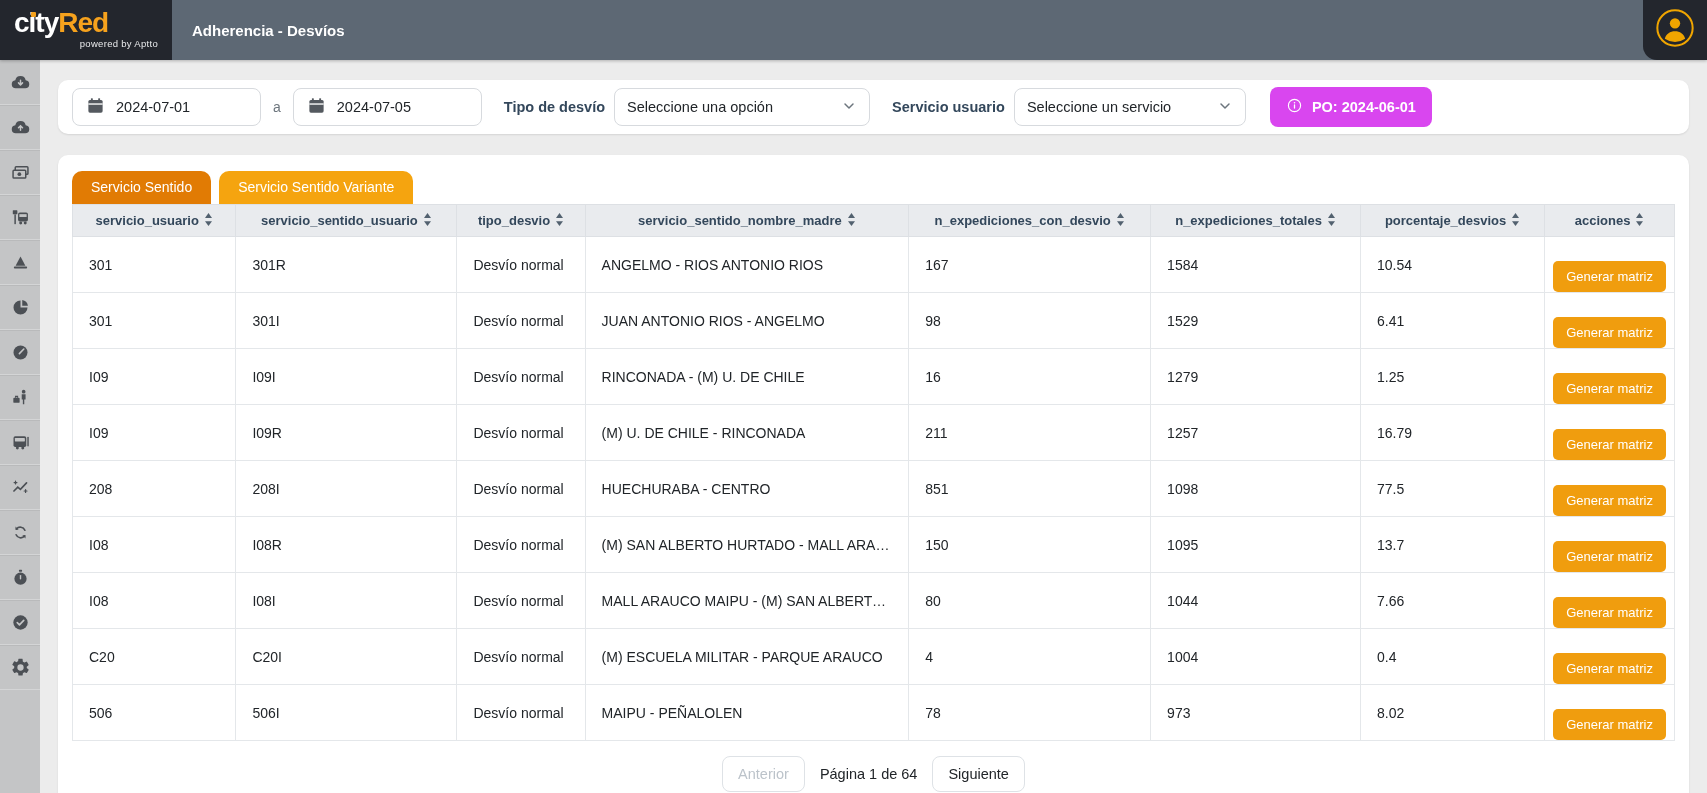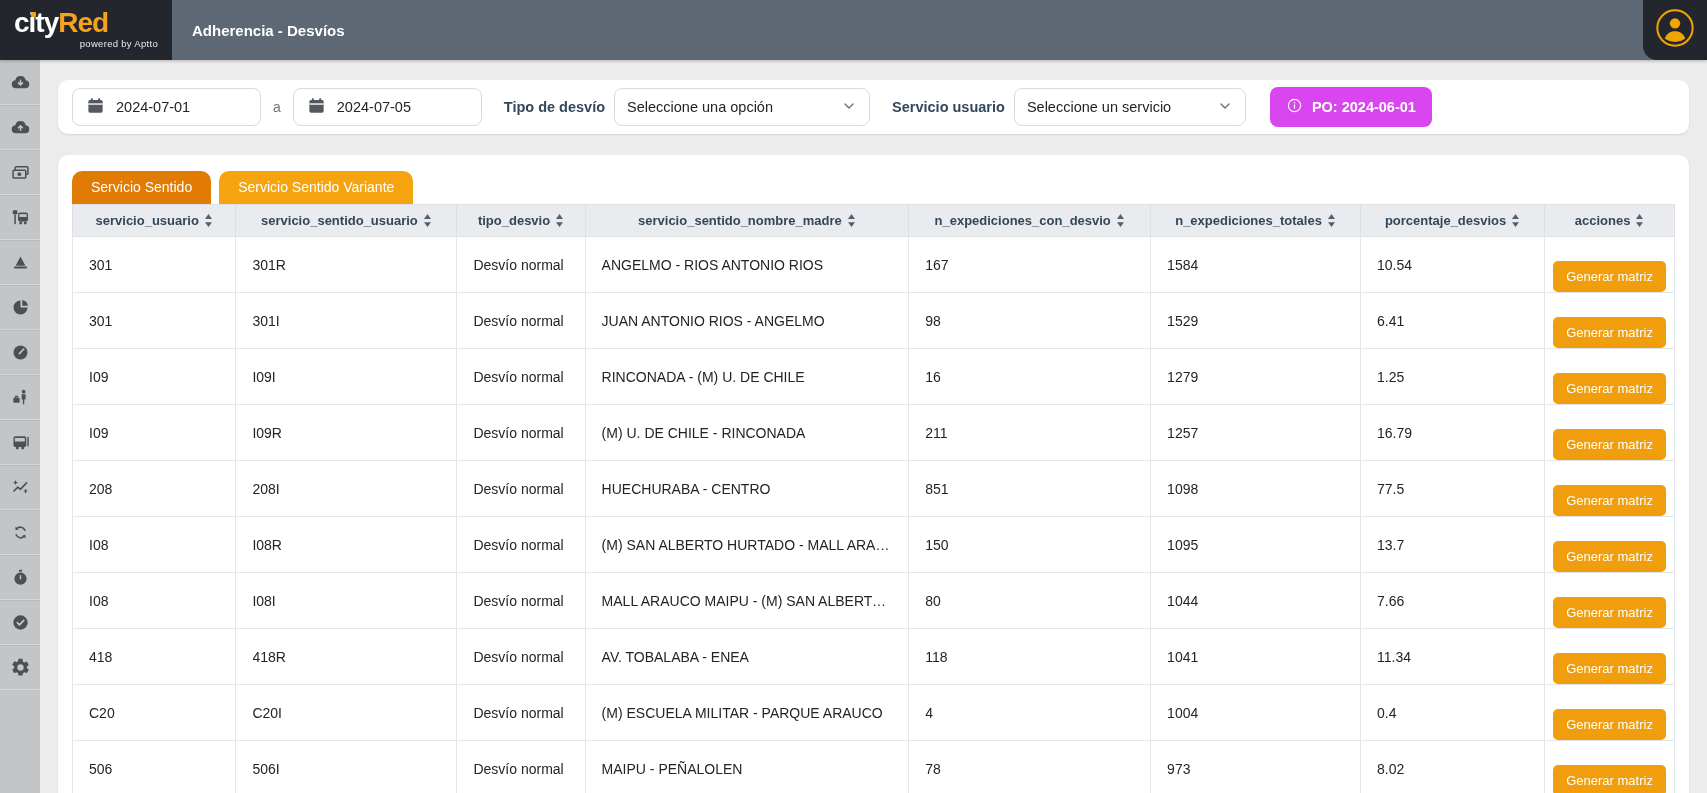--- a/index.html
+++ b/index.html
@@ -57,21 +57,21 @@
   .table-card { background:#fff; border-radius:10px; margin-top:21px;
     padding:16px 14px 10px; box-shadow:0 1px 2px rgba(0,0,0,.1); }
   .tabs { display:flex; gap:8px; }
   .tab { border-radius:10px 10px 0 0; padding:8px 19px 9px; color:#fff; font-size:14px;
     background:#f5a40f; cursor:pointer; white-space:nowrap; }
   .tab.active { background:#e17b04; }
 
   table { width:100%; border-collapse:collapse; table-layout:fixed; font-size:14px; }
   thead th { background:#e9ebee; color:#33475b; font-weight:bold; font-size:13px;
     padding:8px 6px; border:1px solid #dde0e4; cursor:pointer; }
-  .th-inner { display:flex; align-items:center; justify-content:center; gap:5px; }
+  .th-inner { display:flex; justify-content:center; gap:5px; }
   .th-label { overflow:hidden; text-overflow:ellipsis; white-space:nowrap; }
   tbody td { border:1px solid #e4e7ea; padding:0 16px; height:43px;
     white-space:nowrap; overflow:hidden; text-overflow:ellipsis; background:#fff; }
   col.c1{width:10.2%} col.c2{width:13.8%} col.c3{width:8%} col.c4{width:20.2%}
   col.c5{width:15.1%} col.c6{width:13.1%} col.c7{width:11.5%} col.c8{width:8.1%}
   td.action-cell { padding:0 8px; }
   .gen-btn { background:#f09d0e; color:#fff; border:none; border-radius:5px;
     padding:8px 10px; font-size:13px; cursor:pointer; white-space:nowrap;
     font-family:inherit; width:100%;margin-top:24px; }
 
@@ -452,30 +452,20 @@
               <td>I08</td>
               <td>I08I</td>
               <td>Desvío normal</td>
               <td>MALL ARAUCO MAIPU - (M) SAN ALBERTO H</td>
               <td>80</td>
               <td>1044</td>
               <td>7.66</td>
               <td class="action-cell"><button class="gen-btn">Generar matriz</button></td>
             </tr>
             <tr>
-              <td>418</td>
-              <td>418R</td>
-              <td>Desvío normal</td>
-              <td>AV. TOBALABA - ENEA</td>
-              <td>118</td>
-              <td>1041</td>
-              <td>11.34</td>
-              <td class="action-cell"><button class="gen-btn">Generar matriz</button></td>
-            </tr>
-            <tr>
               <td>C20</td>
               <td>C20I</td>
               <td>Desvío normal</td>
               <td>(M) ESCUELA MILITAR - PARQUE ARAUCO</td>
               <td>4</td>
               <td>1004</td>
               <td>0.4</td>
               <td class="action-cell"><button class="gen-btn">Generar matriz</button></td>
             </tr>
             <tr>

